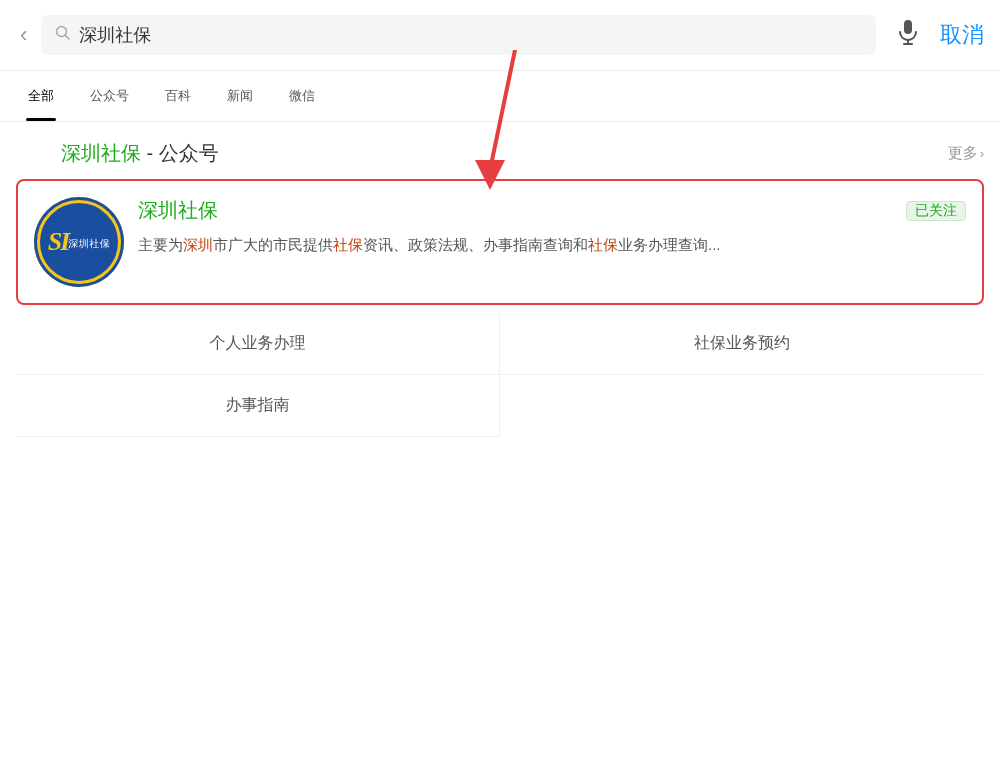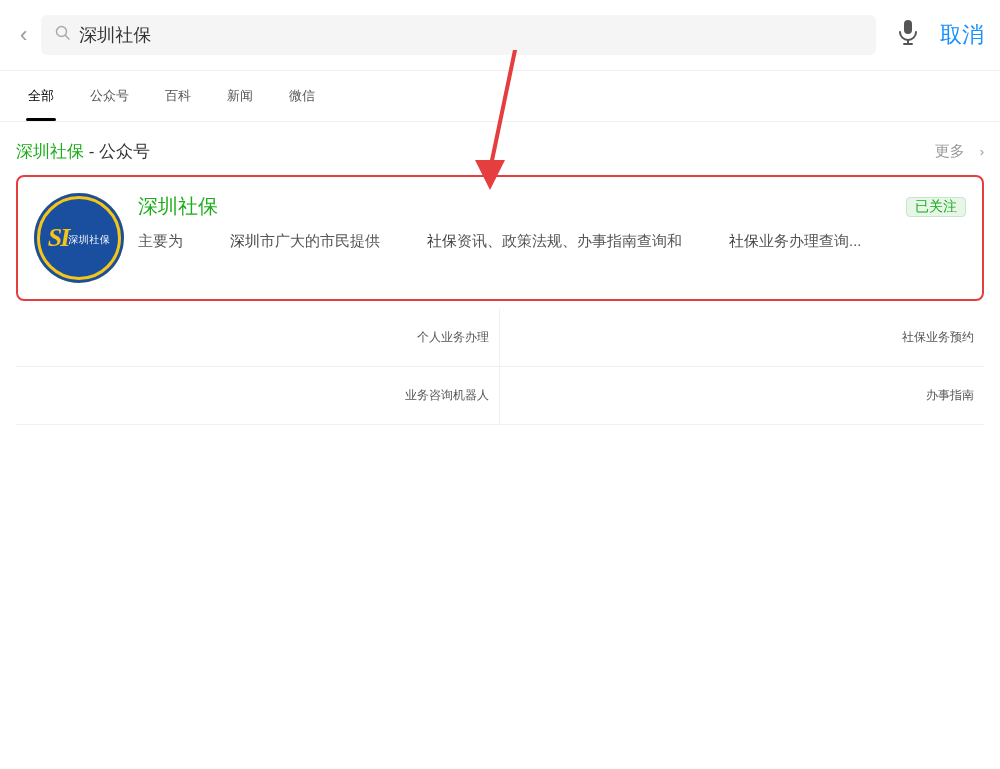--- a/index.html
+++ b/index.html
@@ -97,33 +97,34 @@
     }
 
     
     .section-header {
       display: flex;
       align-items: center;
       justify-content: space-between;
       padding: 18px 0 12px 0;
     }
     .section-title {
-      font-size: 17px;
+      font-size: 20px;
       color: #333;
+      margin-left: 45px;
     }
     .section-title .highlight {
       color: #1aad19;
       font-weight: 500;
     }
     .more-link {
       font-size: 15px;
       color: #999;
       display: flex;
       align-items: center;
-      gap: 15px;
+      gap: 2px;
       cursor: pointer;
     }
     .more-link .chevron {
       font-size: 13px;
     }
 
     
     .card {
       border: 2px solid #e53e3e;
       border-radius: 8px;
@@ -209,35 +210,34 @@
       border-radius: 4px;
       font-size: 14px;
       padding: 0 8px;
     }
     .card-desc {
       font-size: 15px;
       color: #555;
       line-height: 1.7;
     }
     .card-desc .highlight {
-      color: #404040;
-      margin-left: 47px;
+      color: #c2410c;
     }
 
     
     .quick-links {
       display: grid;
       grid-template-columns: 1fr 1fr;
       gap: 0;
       margin-top: 8px;
     }
     .quick-link-item {
       padding: 20px 10px;
-      text-align: right;
-      font-size: 12px;
+      text-align: center;
+      font-size: 16px;
       color: #555;
       cursor: pointer;
       border-bottom: 1px solid #f0f0f0;
     }
     .quick-link-item:nth-child(odd) {
       border-right: 1px solid #f0f0f0;
     }
 
     
     .arrow-overlay {
@@ -312,21 +312,20 @@
       </div>
       <div class="card-desc">
         主要为<span class="highlight">深圳</span>市广大的市民提供<span class="highlight">社保</span>资讯、政策法规、办事指南查询和<span class="highlight">社保</span>业务办理查询...
       </div>
     </div>
   </div>
 
   <div class="quick-links">
     <div class="quick-link-item">个人业务办理</div>
     <div class="quick-link-item">社保业务预约</div>
-    <div class="quick-link-item">业务咨询机器人</div>
     <div class="quick-link-item">办事指南</div>
   </div>
 </div>
 
 <div class="arrow-overlay">
   <svg width="80" height="160" viewBox="0 0 80 160" fill="none" xmlns="http://www.w3.org/2000/svg">
 
     <line x1="55" y1="0" x2="30" y2="120" stroke="#e53e3e" stroke-width="4" stroke-linecap="round"></line>
 
     <polygon points="15,110 45,110 30,140" fill="#e53e3e"></polygon>

